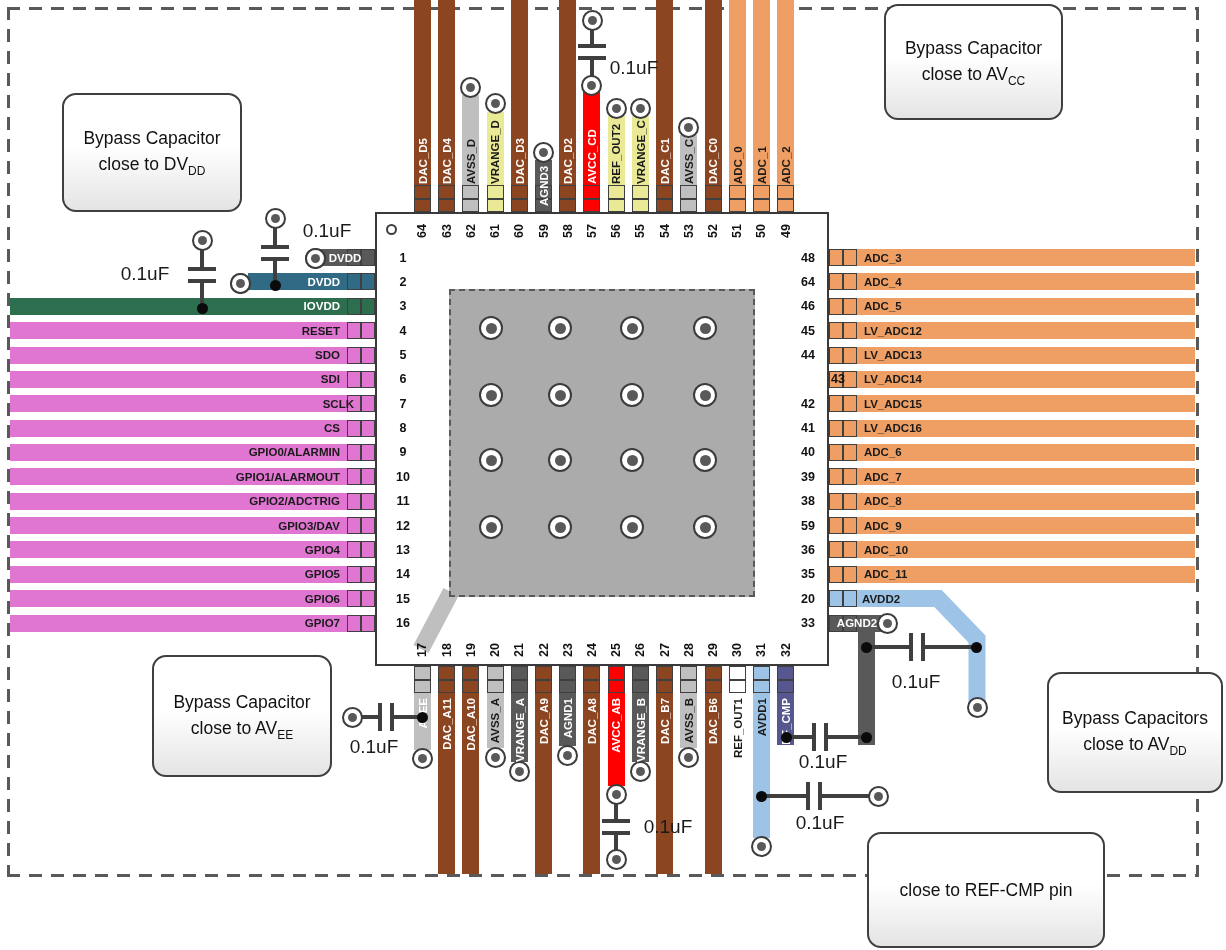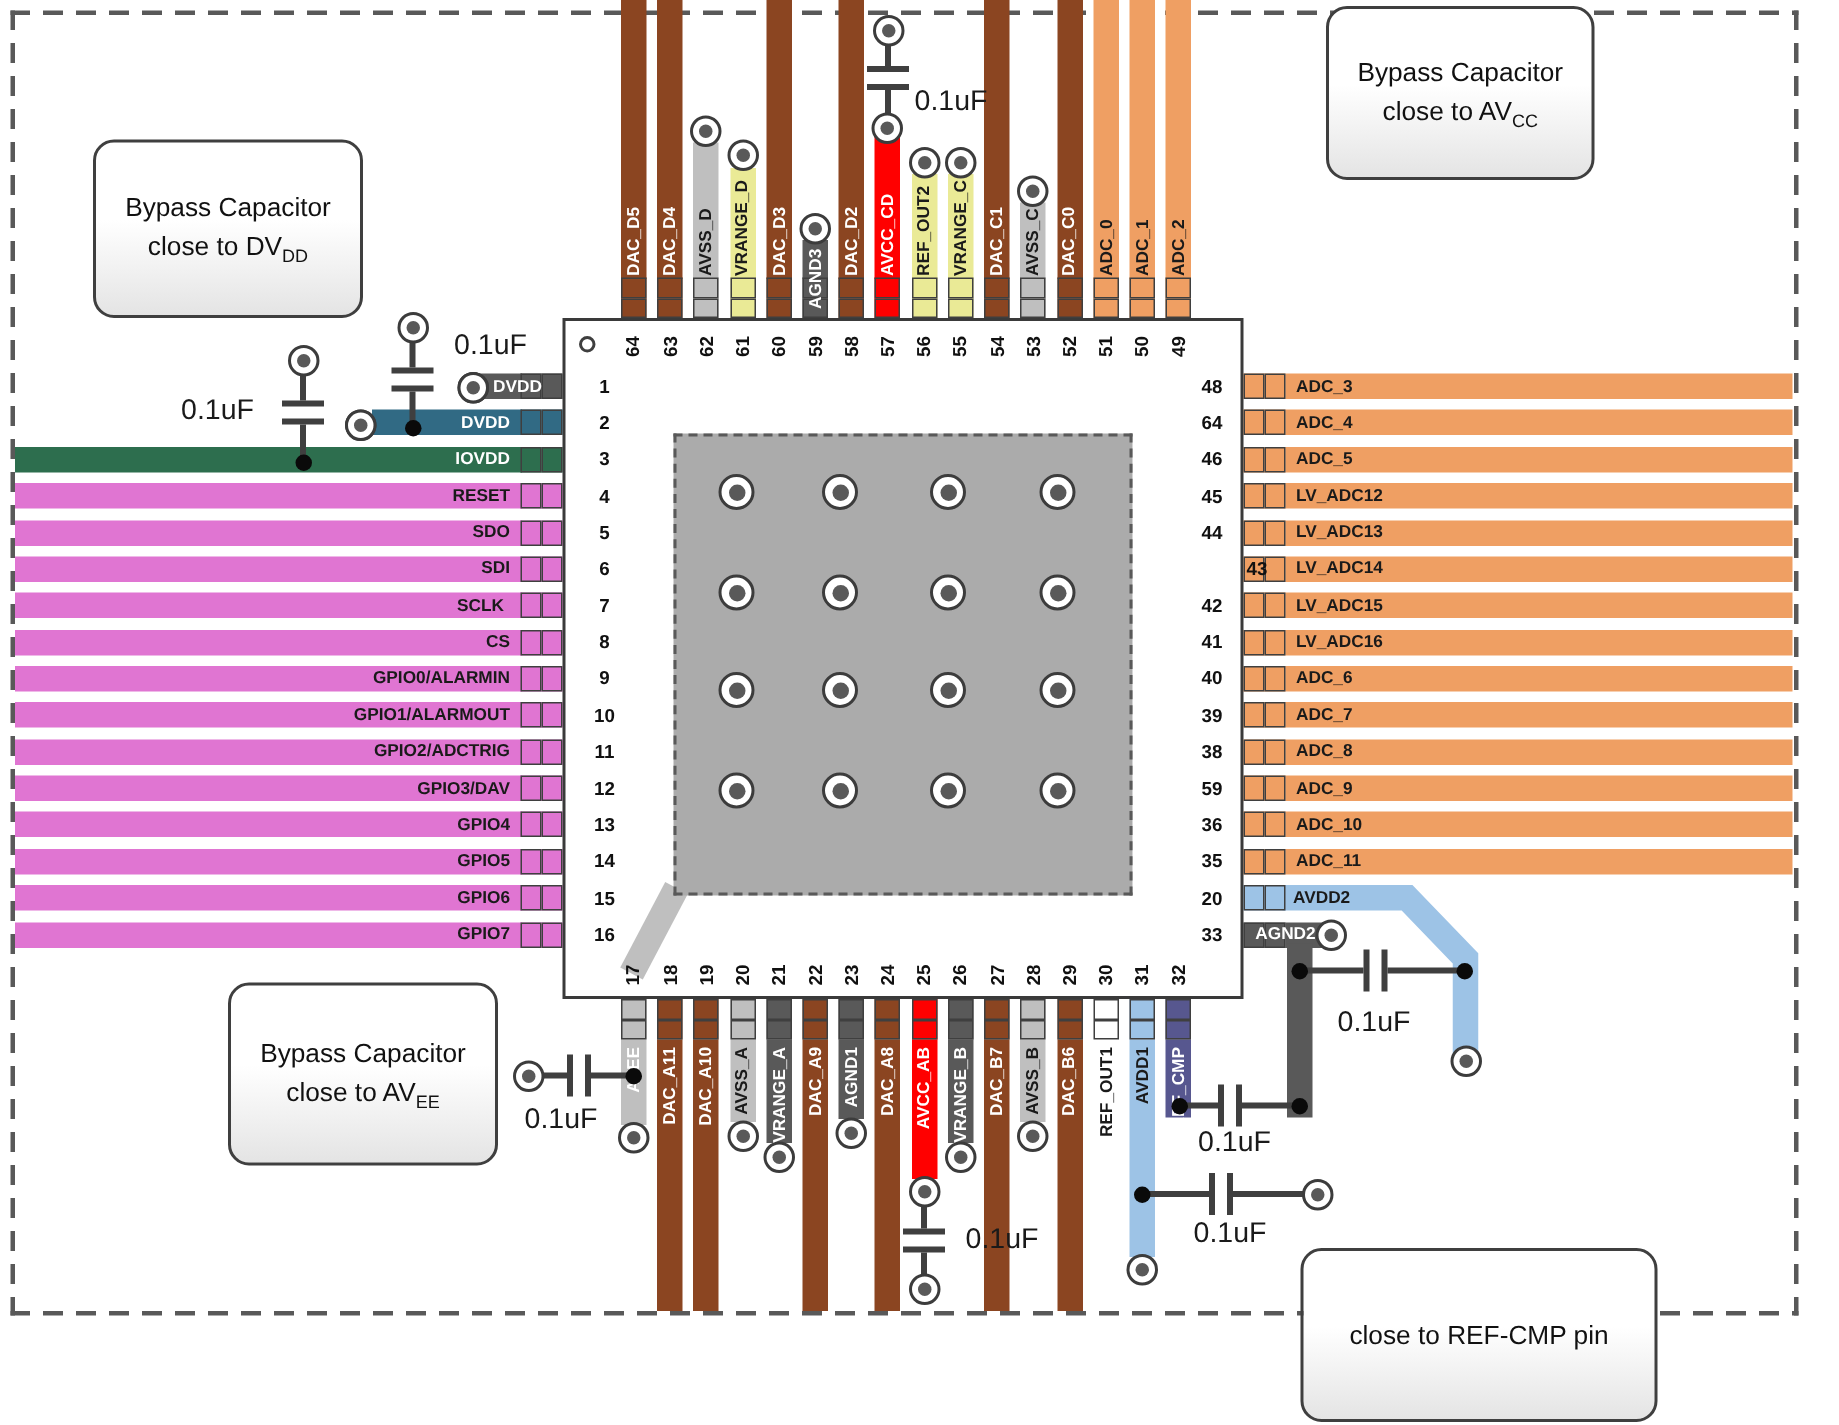--- a/index.html
+++ b/index.html
@@ -498,21 +498,21 @@
     <div class="lbl vlbl" style="left: 704.29px; top: 858px; color: rgb(255, 255, 255); justify-content: flex-end;">DAC_B6</div>
     <div class="lbl vlbl" style="left: 728.51px; top: 858px; color: rgb(26, 26, 26); justify-content: flex-end;">REF_OUT1</div>
     <div class="lbl vlbl" style="left: 752.73px; top: 858px; color: rgb(26, 26, 26); justify-content: flex-end;">AVDD1</div>
     <div class="lbl vlbl" style="left: 776.95px; top: 858px; color: rgb(255, 255, 255); justify-content: flex-end;">REF_CMP</div>
     <div class="lbl hlbl" style="left: 316px; top: 248.85px; width: 58px; color: rgb(255, 255, 255); justify-content: center;">DVDD</div>
     <div class="lbl hlbl" style="left: 150px; top: 273.21px; width: 190px; color: rgb(255, 255, 255); justify-content: flex-end;">DVDD</div>
     <div class="lbl hlbl" style="left: 150px; top: 297.57px; width: 190px; color: rgb(255, 255, 255); justify-content: flex-end;">IOVDD</div>
     <div class="lbl hlbl" style="left: 150px; top: 321.93px; width: 190px; color: rgb(26, 26, 26); justify-content: flex-end;">RESET</div>
     <div class="lbl hlbl" style="left: 150px; top: 346.29px; width: 190px; color: rgb(26, 26, 26); justify-content: flex-end;">SDO</div>
     <div class="lbl hlbl" style="left: 150px; top: 370.65px; width: 190px; color: rgb(26, 26, 26); justify-content: flex-end;">SDI</div>
-    <div class="lbl hlbl" style="left: 146px; top: 395.01px; width: 190px; color: rgb(26, 26, 26); justify-content: flex-end;">SCLK</div>
+    <div class="lbl hlbl" style="left: 164px; top: 395.01px; width: 190px; color: rgb(26, 26, 26); justify-content: flex-end;">SCLK</div>
     <div class="lbl hlbl" style="left: 150px; top: 419.37px; width: 190px; color: rgb(26, 26, 26); justify-content: flex-end;">CS</div>
     <div class="lbl hlbl" style="left: 150px; top: 443.73px; width: 190px; color: rgb(26, 26, 26); justify-content: flex-end;">GPIO0/ALARMIN</div>
     <div class="lbl hlbl" style="left: 150px; top: 468.09px; width: 190px; color: rgb(26, 26, 26); justify-content: flex-end;">GPIO1/ALARMOUT</div>
     <div class="lbl hlbl" style="left: 150px; top: 492.45px; width: 190px; color: rgb(26, 26, 26); justify-content: flex-end;">GPIO2/ADCTRIG</div>
     <div class="lbl hlbl" style="left: 150px; top: 516.81px; width: 190px; color: rgb(26, 26, 26); justify-content: flex-end;">GPIO3/DAV</div>
     <div class="lbl hlbl" style="left: 150px; top: 541.17px; width: 190px; color: rgb(26, 26, 26); justify-content: flex-end;">GPIO4</div>
     <div class="lbl hlbl" style="left: 150px; top: 565.53px; width: 190px; color: rgb(26, 26, 26); justify-content: flex-end;">GPIO5</div>
     <div class="lbl hlbl" style="left: 150px; top: 589.89px; width: 190px; color: rgb(26, 26, 26); justify-content: flex-end;">GPIO6</div>
     <div class="lbl hlbl" style="left: 150px; top: 614.25px; width: 190px; color: rgb(26, 26, 26); justify-content: flex-end;">GPIO7</div>
     <div class="lbl hlbl" style="left: 864px; top: 248.85px; width: 200px; color: rgb(26, 26, 26); justify-content: flex-start;">ADC_3</div>
@@ -544,16 +544,20 @@
       <div><span>close to DV</span><sub>DD</sub></div>
     </div>
     <div class="callout" style="left: 884px; top: 4px; width: 179px; height: 116px;">
       <div><span>Bypass Capacitor</span></div>
       <div><span>close to AV</span><sub>CC</sub></div>
     </div>
     <div class="callout" style="left: 152px; top: 655px; width: 180px; height: 122px;">
       <div><span>Bypass Capacitor</span></div>
       <div><span>close to AV</span><sub>EE</sub></div>
     </div>
+    <div class="callout" style="left: 1047px; top: 672px; width: 176px; height: 121px;">
+      <div><span>Bypass Capacitors</span></div>
+      <div><span>close to AV</span><sub>DD</sub></div>
+    </div>
     <div class="callout" style="left: 867px; top: 832px; width: 238px; height: 116px;">
       <div><span>close to REF-CMP pin</span></div>
     </div>
   </div>
 
 </body></html>

